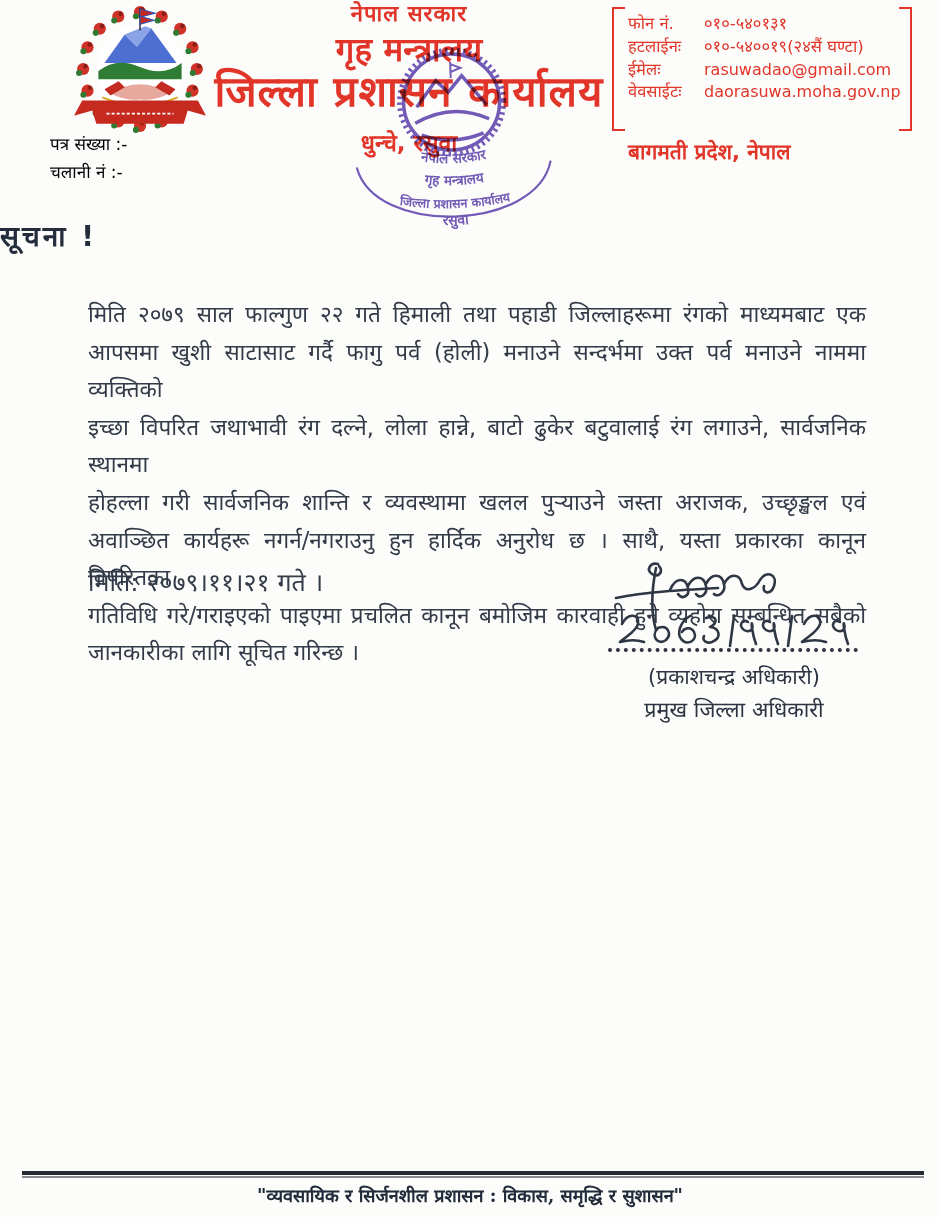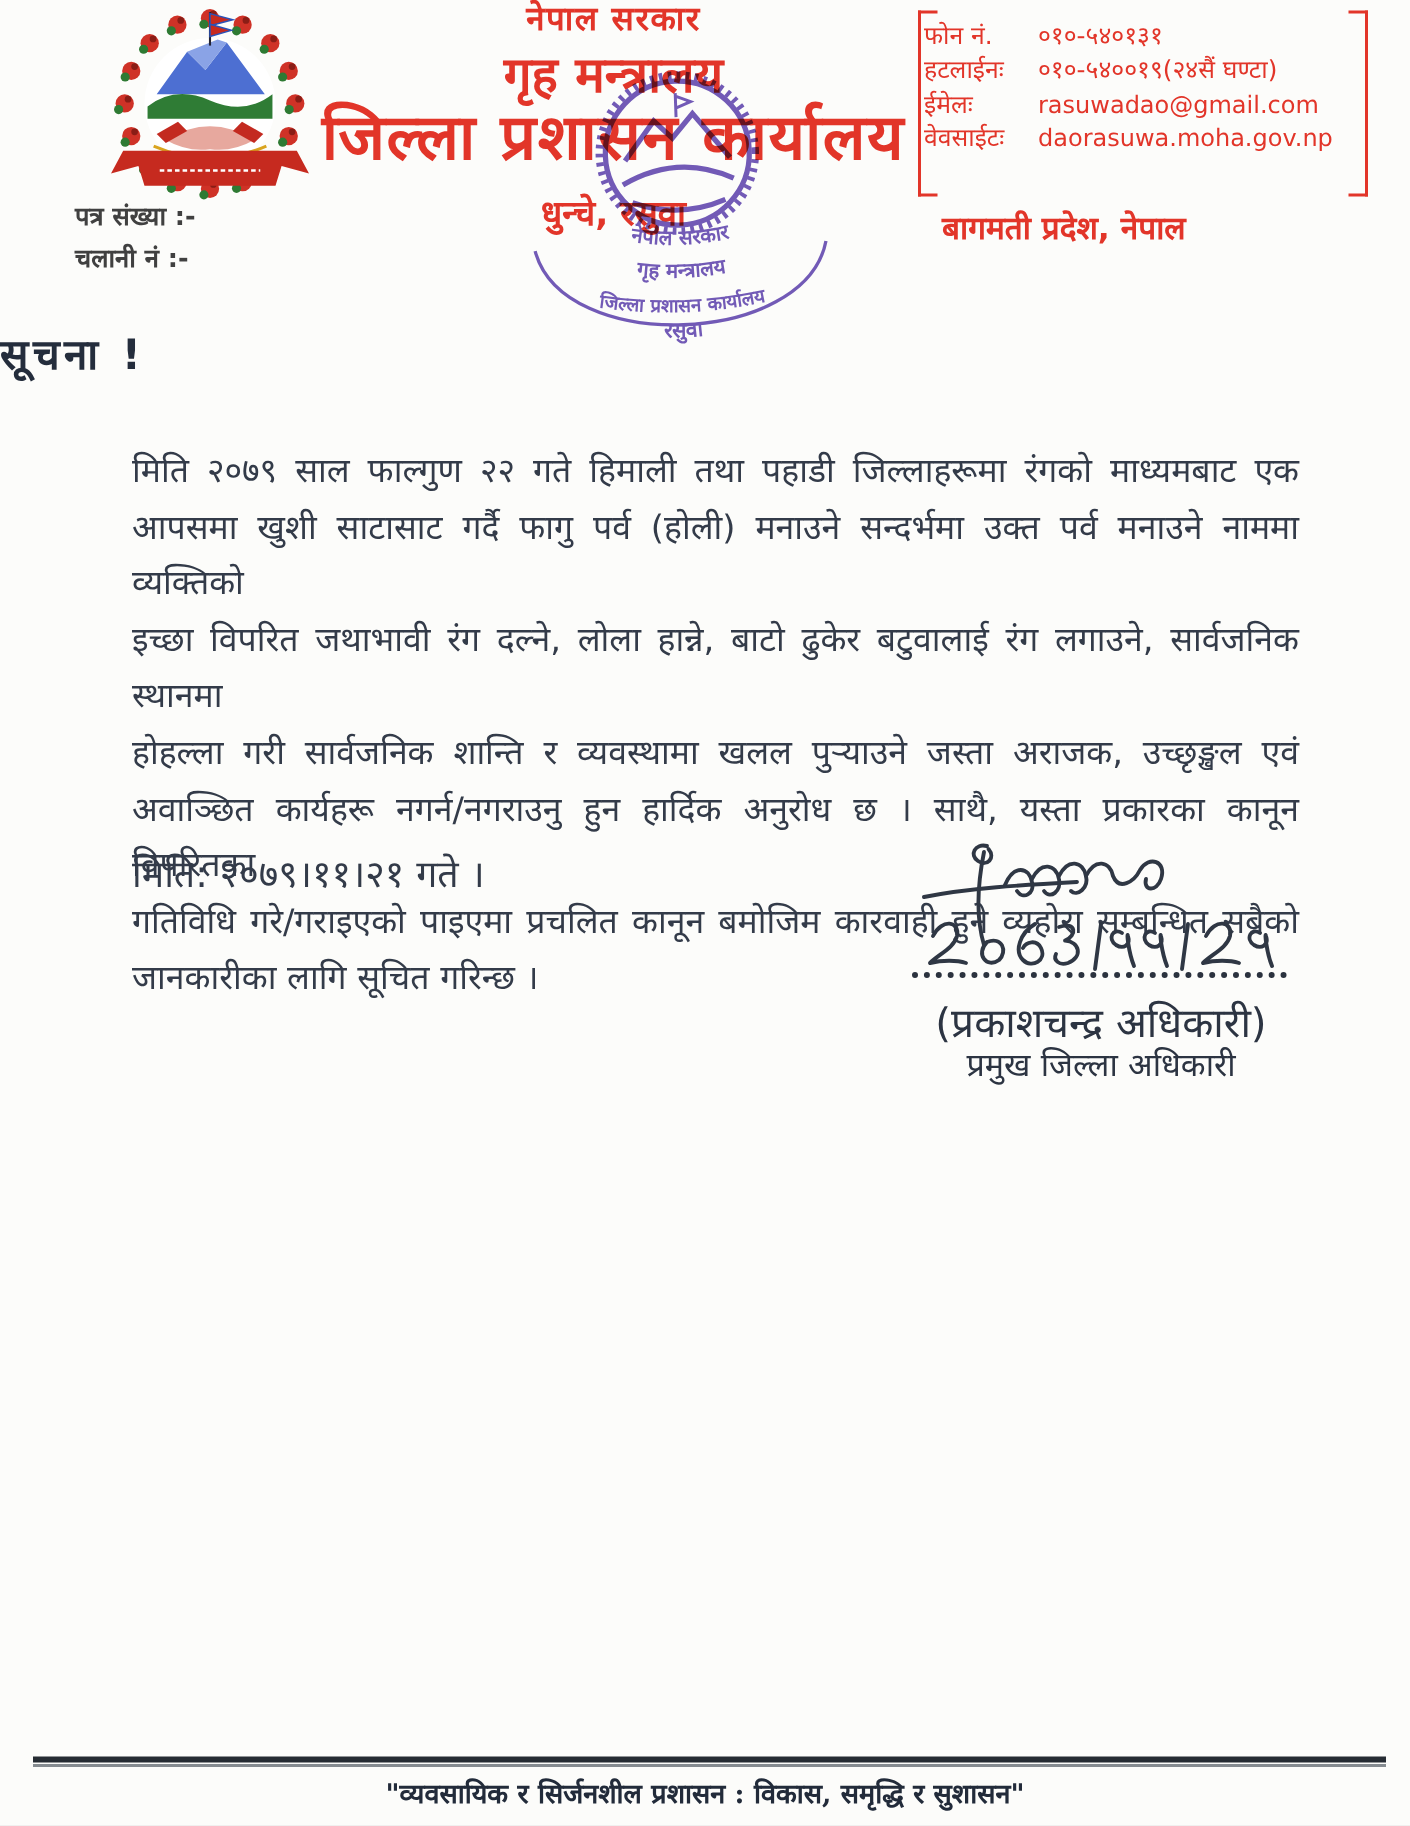--- a/index.html
+++ b/index.html
@@ -15,49 +15,49 @@
   .hdr-center {
     position:absolute; left:178px; top:2px; width:462px; text-align:center;
     color:#e23529; line-height:1.08;
   }
   .hdr-gov   { font-size:22px; font-weight:bold; letter-spacing:1px; }
   .hdr-min   { font-size:33px; font-weight:bold; margin-top:6px; }
   .hdr-off   { font-size:42px; font-weight:bold; margin-top:2px; letter-spacing:1px; }
   .hdr-place { font-size:23px; font-weight:bold; margin-top:16px; }
   .contact {
     position:absolute; left:612px; top:7px; width:300px; height:124px;
-    color:#e23529; font-size:16.5px; padding:6px 16px 4px 4px; line-height:1.38;
+    color:#e23529; font-size:16.5px; padding:6px 16px 4px 16px; line-height:1.38;
   }
   .contact .bracket { position:absolute; top:0; bottom:0; width:13px; }
   .contact .bracket.l { left:0;  border-left:2.5px solid #e23529; border-top:2.5px solid #e23529; border-bottom:2.5px solid #e23529; }
   .contact .bracket.r { right:0; border-right:2.5px solid #e23529; border-top:2.5px solid #e23529; border-bottom:2.5px solid #e23529; }
   .crow { display:flex; }
   .crow .lbl { width:76px; flex:none; }
   .crow .val { flex:1; }
   .latin { font-size:16px; }
   .province { position:absolute; left:628px; top:137px; color:#e23529; font-size:21px; font-weight:bold; }
-  .meta { position:absolute; left:50px; color:#404040; font-size:17px; font-weight:bold; }
+  .meta { position:absolute; left:50px; color:#000000; font-size:17px; font-weight:normal; }
   .meta.m1 { top:132px; } .meta.m2 { top:160px; }
   
   .stamp { position:absolute; left:336px; top:44px; width:236px; height:200px;
            opacity:.85; mix-blend-mode:multiply; transform:rotate(-2deg); }
   
   .notice-title { position:absolute; left:0; width:940px; top:216px; 
                   font-size:28px; font-weight:bold; color:#242d3c; letter-spacing:3px; }
   .body-block { position:absolute; left:88px; top:296px; width:778px;
                 font-size:22.5px; line-height:37.6px; color:#333b49; }
   .body-line { text-align:justify; }
   .body-line.just { text-align-last:justify; }
   .date-line { position:absolute; left:88px; top:564px; font-size:25px; color:#333b49; }
   
   .sig-svg { position:absolute; left:606px; top:554px; width:262px; height:98px; }
   .dotted { position:absolute; left:608px; top:634px; width:250px; height:18px;
             border-bottom:4px dotted #2b323e; }
   .sig-name  { position:absolute; left:588px; top:662px; width:292px; text-align:center;
-               font-size:27px; color:#2c3442; }
+               font-size:21px; color:#2c3442; }
   .sig-post  { position:absolute; left:588px; top:694px; width:292px; text-align:center;
                font-size:21.5px; color:#2c3442; }
   
   .foot-rule { position:absolute; left:22px; right:16px; top:1171px; height:7px;
                border-top:4.5px solid #262c33; border-bottom:2px solid #858b90; }
   .foot-slogan { position:absolute; left:0; width:940px; top:1183px; text-align:center;
                  font-size:18px; font-weight:bold; color:#222b3a;
                  font-family:"DejaVu Serif","Liberation Serif",serif; }
   text, textPath { font-family:"DejaVu Sans","Liberation Sans",sans-serif; }
 </style>

